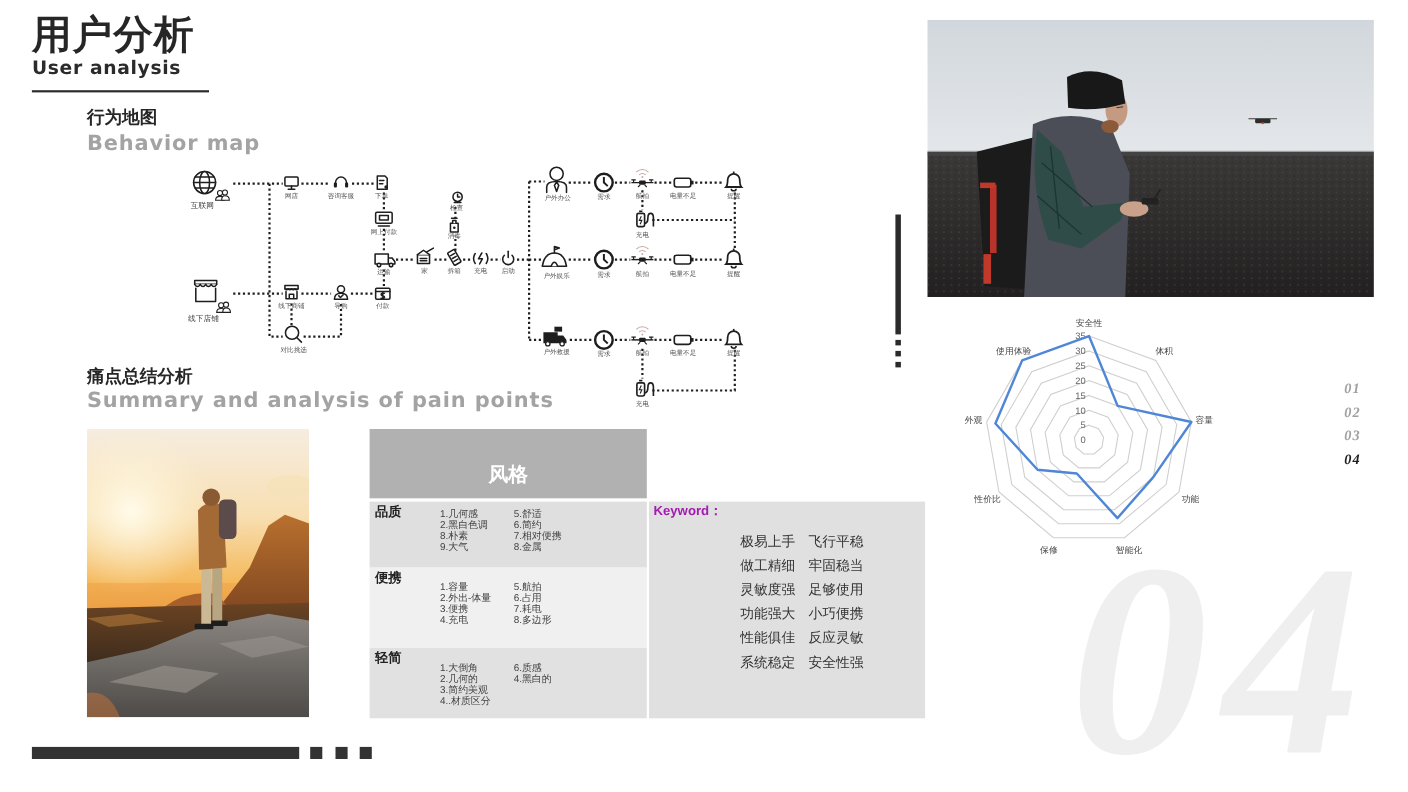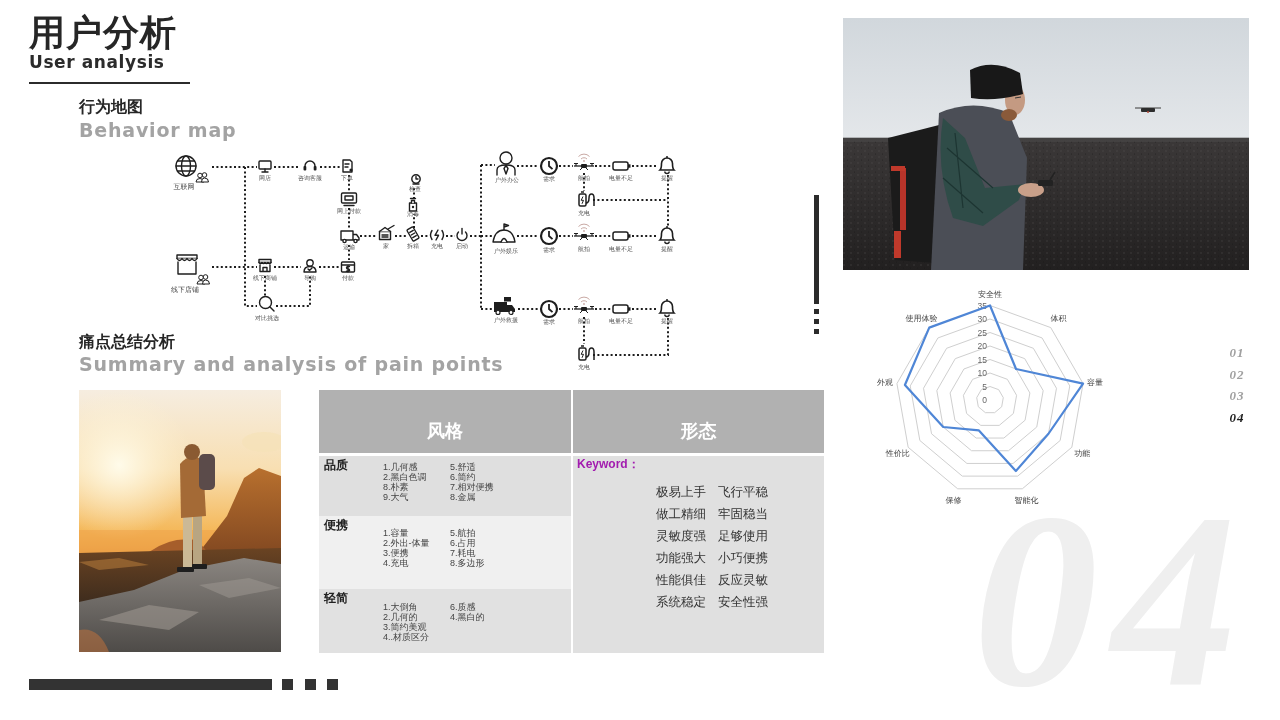--- a/index.html
+++ b/index.html
@@ -16,23 +16,23 @@
 .icf{fill:#1e1e1e;stroke:none}
 .lbl{font-family:"DejaVu Sans",sans-serif;font-size:6px;fill:#555;text-anchor:middle}
 .lbl-big{font-family:"DejaVu Sans",sans-serif;font-size:7px;fill:#444;text-anchor:middle}
 .watermark{left:973px;top:476px;font-family:"Liberation Serif",serif;font-style:italic;font-weight:bold;font-size:250px;line-height:250px;color:#efefef;letter-spacing:14px;white-space:nowrap;z-index:0}
 .vbar{left:814px;top:195px;width:5px;height:109px;background:#2b2b2b}
 .vsq{left:814px;width:5px;height:5px;background:#2b2b2b}
 .hbar{left:29px;top:679px;width:243px;height:11px;background:#333}
 .hsq{top:679px;width:11px;height:11px;background:#333}
 .photo-top{left:843px;top:18px;width:406px;height:252px}
 .photo-left{left:79px;top:390px;width:202px;height:262px}
-.pager{left:1222px;top:342px;width:30px;text-align:center;font-family:"Liberation Serif",serif;font-style:italic;font-weight:bold;font-size:13px;line-height:21.5px;color:#a0a0a0;letter-spacing:1px}
+.pager{left:1222px;top:342px;width:30px;text-align:left;font-family:"Liberation Serif",serif;font-style:italic;font-weight:bold;font-size:13px;line-height:21.5px;color:#a0a0a0;letter-spacing:1px}
 .pager .active{color:#1e1e1e}
-.pp-table{left:319px;top:390px;width:505px;height:313px;font-family:"Liberation Sans",sans-serif}
+.pp-table{left:336px;top:390px;width:505px;height:313px;font-family:"Liberation Sans",sans-serif}
 .th{position:absolute;top:0;height:63px;background:#b1b1b1;color:#fff;font-size:18px;font-weight:bold;text-align:center;padding-top:31px;line-height:20px}
 .th1{left:0;width:252px}
 .th2{left:254px;width:251px}
 .srow{position:absolute;left:0;width:252px}
 .srow.r1{top:66px;height:60px;background:#dfdfdf}
 .srow.r2{top:126px;height:73px;background:#f0f0f0}
 .srow.r3{top:199px;height:64px;background:#e1e1e1}
 .rlabel{position:absolute;left:5px;top:2px;font-size:12px;line-height:14px;font-weight:bold;color:#222}
 .items{position:absolute;font-size:9px;line-height:10px;color:#444;white-space:nowrap}
 .c1{left:64px}.c2{left:131px}
@@ -352,21 +352,20 @@
     <rect x="114" y="124" width="9" height="53" fill="#b8a582"></rect>
     <rect x="98" y="177" width="17" height="5" rx="1" fill="#1e1e1e"></rect>
     <rect x="113" y="174" width="15" height="5" rx="1" fill="#1e1e1e"></rect>
     <path d="M101 74 Q111 62 124 70 L127 126 L102 128 Z" fill="#a46a36"></path>
     <rect x="120" y="64" width="16" height="36" rx="5" fill="#5b4b4a"></rect>
     <circle cx="113" cy="62" r="8" fill="#8a5a32"></circle>
   </svg>
 
   <div class="abs pp-table">
     <div class="th th1">风格</div>
-    <div class="th th2">形态</div>
 
     <div class="srow r1">
       <div class="rlabel">品质</div>
       <div class="items c1">
         <div>1.几何感</div>
         <div>2.黑白色调</div>
         <div>8.朴素</div>
         <div>9.大气</div>
       </div>
       <div class="items c2">

